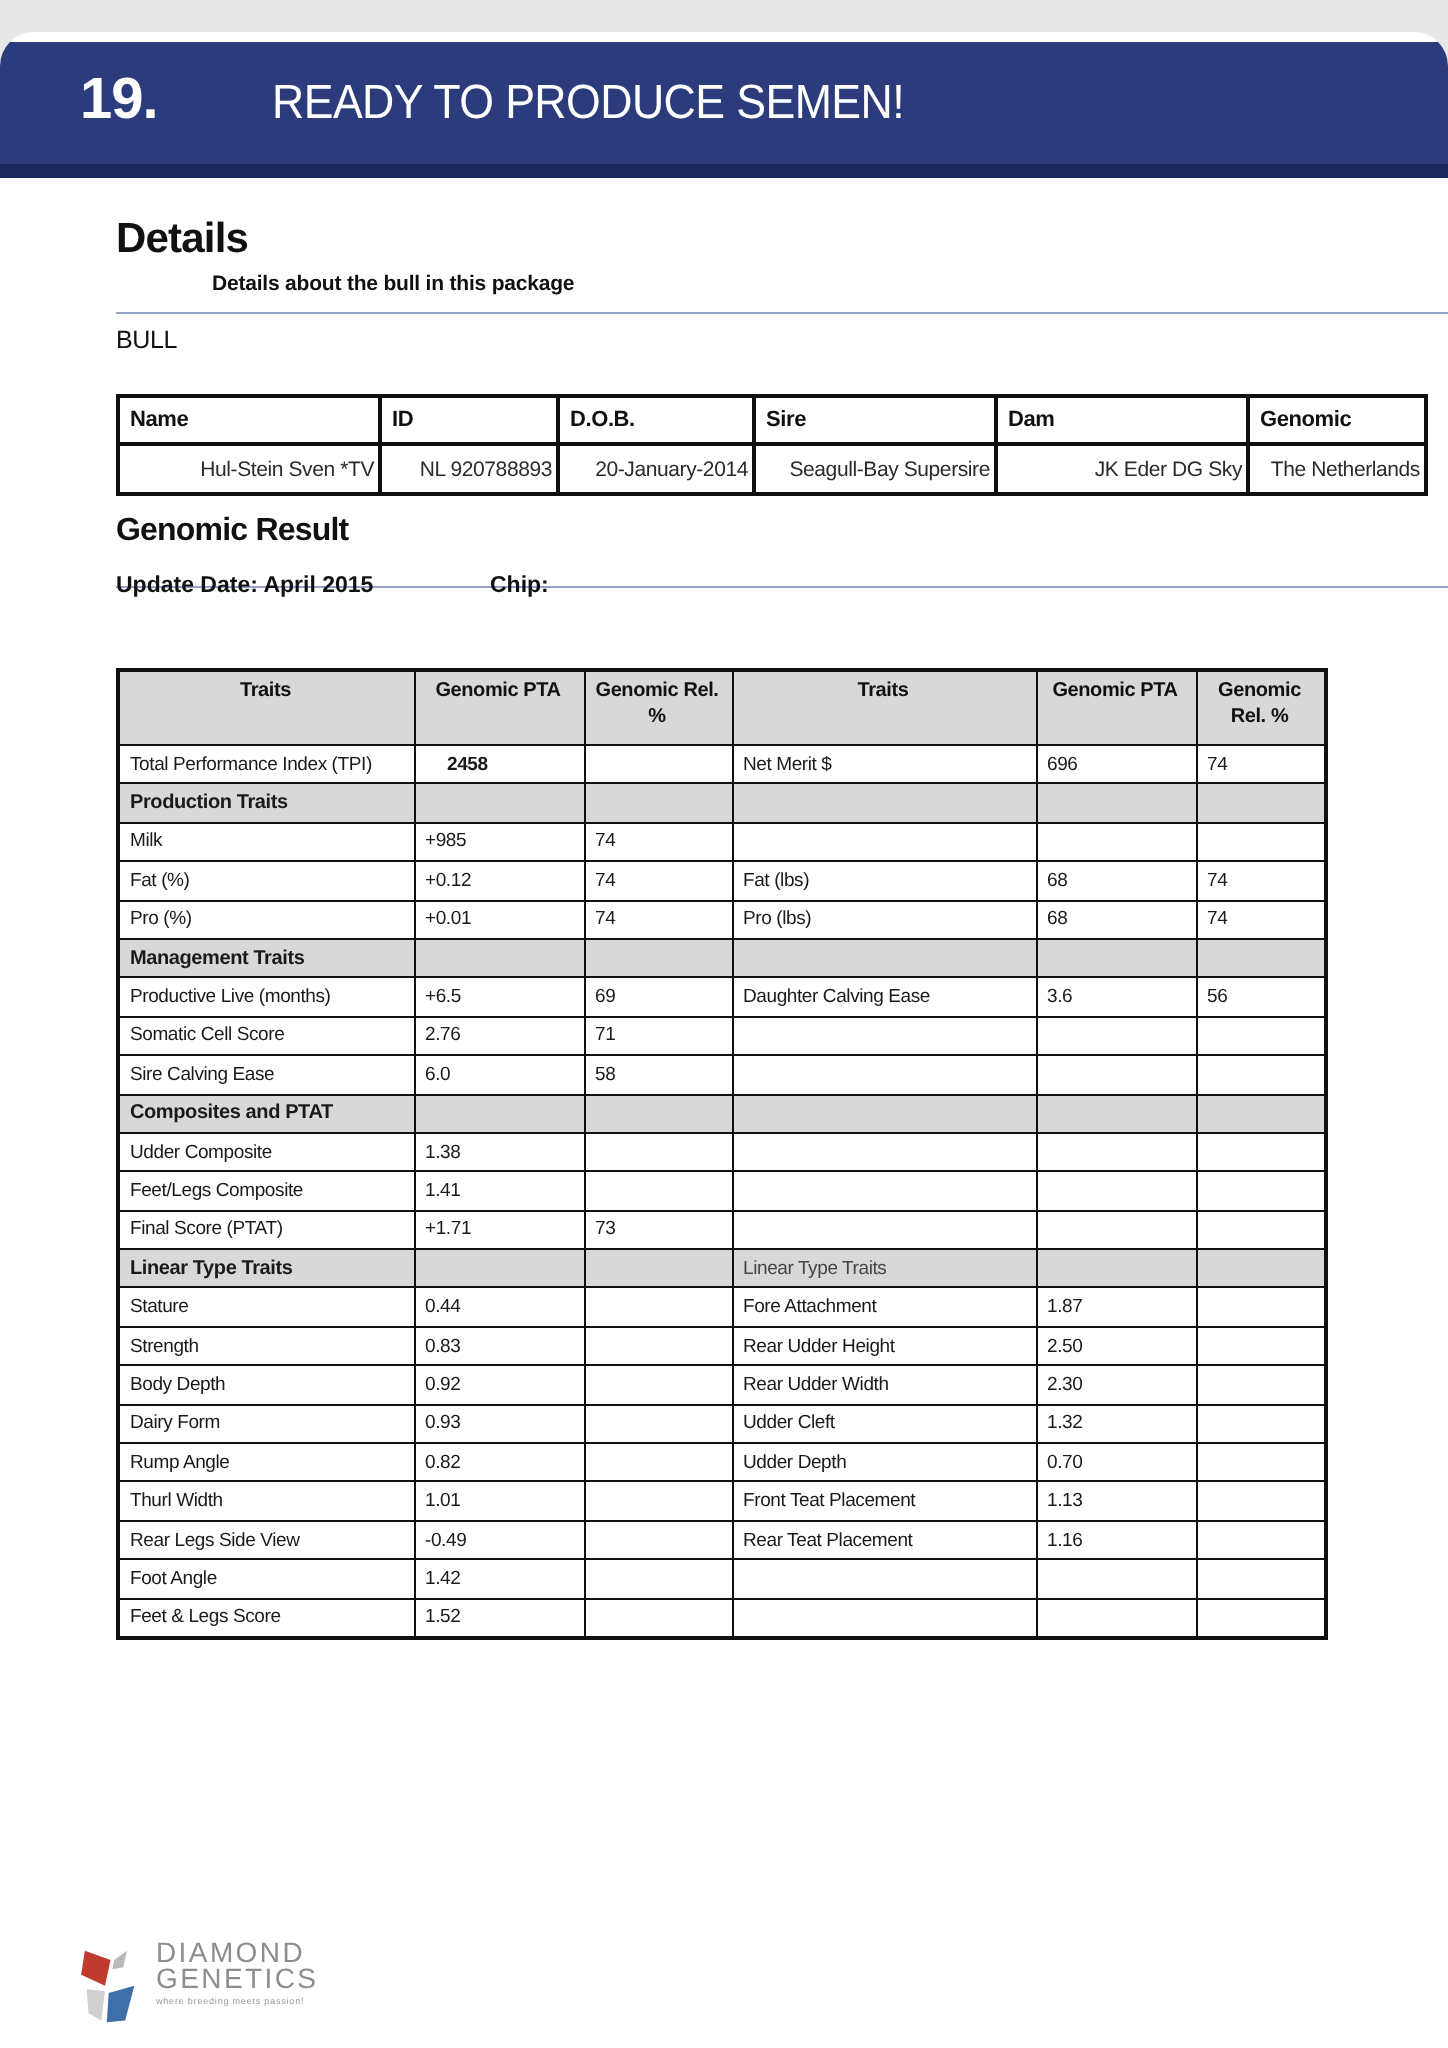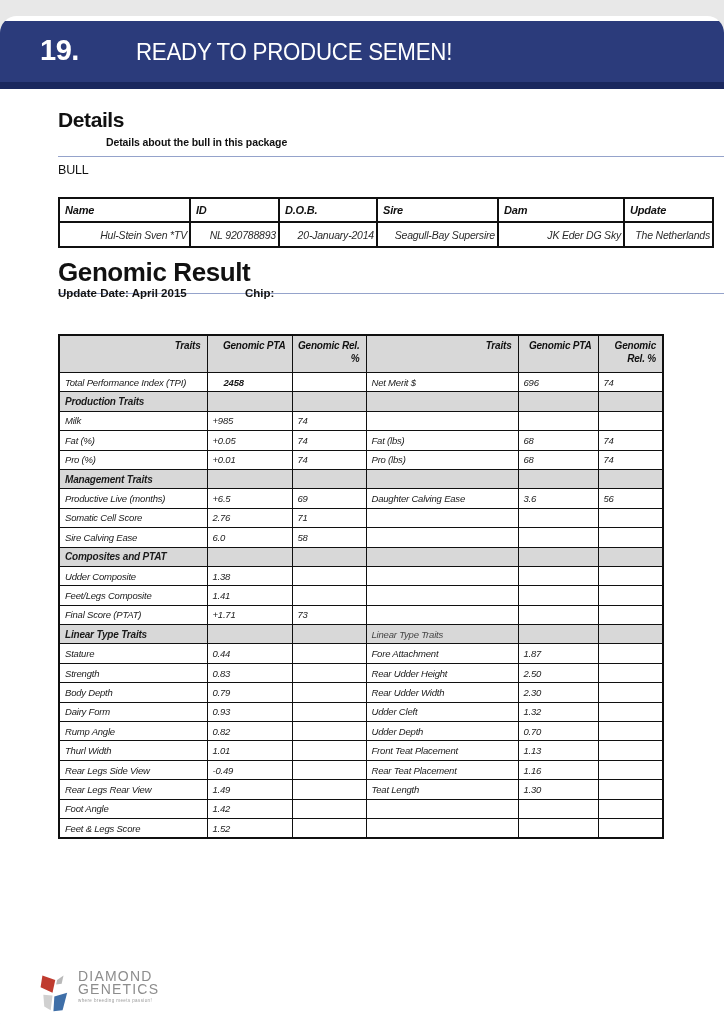--- a/index.html
+++ b/index.html
@@ -15,34 +15,34 @@
   .pagenum{position:absolute;left:40px;top:13px;font-size:29px;font-weight:bold;color:#fff;letter-spacing:-0.5px;}
   .pagetitle{position:absolute;left:136px;top:17px;font-size:24px;color:#fff;letter-spacing:-0.3px;
     transform:scaleX(.93);transform-origin:left center;white-space:nowrap;}
   
   .h-details{position:absolute;left:58px;top:92px;margin:0;font-size:21px;font-weight:bold;letter-spacing:-0.4px;}
   .sub-details{position:absolute;left:58px;top:120px;font-size:10.5px;font-weight:bold;letter-spacing:-0.1px;padding-left:48px;}
   .rule{position:absolute;left:58px;height:1px;background:var(--rule_blue,#95a3cb);}
   .rule-1{top:140px;width:666px;}
   .rule-2{top:277px;width:666px;}
   .bull-label{position:absolute;left:58px;top:147px;font-size:12.5px;letter-spacing:-0.2px;}
-  .h-genomic{position:absolute;left:58px;top:241px;margin:0;font-size:26px;font-weight:bold;letter-spacing:-0.4px;}
+  .h-genomic{position:absolute;left:58px;top:241px;margin:0;font-size:16px;font-weight:bold;letter-spacing:-0.4px;}
   .update-line{position:absolute;left:58px;top:271px;width:500px;font-size:11.5px;font-weight:bold;}
   .update-line .chip{position:absolute;left:187px;top:0;}
   
-  table{border-collapse:collapse;table-layout:fixed;font-style:italic;}
+  table{border-collapse:collapse;table-layout:fixed;}
   .bull-table{position:absolute;left:58px;top:181px;width:654px;border:2px solid #101010;}
   .bull-table th{height:22px;border:2px solid #101010;font-size:11px;font-weight:bold;text-align:left;
     padding:0 2px 0 5px;white-space:nowrap;overflow:hidden;background:#fff;letter-spacing:-0.2px;}
   .bull-table td{height:23px;border:2px solid #101010;font-size:10.5px;color:#2b2b2b;text-align:right;
     padding:0 2px 0 5px;white-space:nowrap;overflow:hidden;letter-spacing:-0.2px;}
   
   .gen-table{position:absolute;left:58px;top:318px;width:604px;border:2px solid #101010;}
   .gen-table th{background:var(--section_gray,#d8d8d8);border:1.5px solid #101010;font-size:10px;font-weight:bold;
-    text-align:right;vertical-align:top;padding:3px 6px 0 5px;height:33px;letter-spacing:-0.2px;line-height:1.3;}
+    text-align:center;vertical-align:top;padding:3px 6px 0 5px;height:33px;letter-spacing:-0.2px;line-height:1.3;}
   .gen-table td{border:1.5px solid #101010;height:18.4px;font-size:9.5px;color:#1a1a1a;text-align:left;
     padding:0 2px 0 5px;white-space:nowrap;overflow:hidden;letter-spacing:-0.2px;}
   .gen-table tr.section td{background:var(--section_gray,#d8d8d8);}
   .gen-table td.sec-label{font-weight:bold;font-size:10px;}
   .gen-table td.sec-label-right{color:#454545;}
   .gen-table td.bold{font-weight:bold;padding-left:16px;}
   
   .logo{position:absolute;left:40px;top:951px;width:180px;height:50px;}
   .logo-mark{position:absolute;left:0;top:2px;width:36px;height:44px;}
   .logo-text{position:absolute;left:38px;top:3px;color:var(--logo_gray,#8d8d8d);}
@@ -76,21 +76,21 @@
         <col style="width:126px">
         <col style="width:89px">
     </colgroup>
     <thead>
         <tr id="bull-thead-row">
           <th>Name</th>
           <th>ID</th>
           <th>D.O.B.</th>
           <th>Sire</th>
           <th>Dam</th>
-          <th>Update</th>
+          <th>Genomic</th>
         </tr>
       </thead>
     <tbody>
         <tr id="bull-body-row">
           <td>Hul-Stein Sven *TV</td>
           <td>NL 920788893</td>
           <td>20-January-2014</td>
           <td>Seagull-Bay Supersire</td>
           <td>JK Eder DG Sky</td>
           <td>The Netherlands</td>
@@ -146,21 +146,21 @@
         <tr>
           <td>Milk</td>
           <td>+985</td>
           <td>74</td>
           <td></td>
           <td></td>
           <td></td>
         </tr>
         <tr>
           <td>Fat (%)</td>
-          <td>+0.05</td>
+          <td>+0.12</td>
           <td>74</td>
           <td>Fat (lbs)</td>
           <td>68</td>
           <td>74</td>
         </tr>
         <tr>
           <td>Pro (%)</td>
           <td>+0.01</td>
           <td>74</td>
           <td>Pro (lbs)</td>
@@ -250,21 +250,21 @@
         <tr>
           <td>Strength</td>
           <td>0.83</td>
           <td></td>
           <td>Rear Udder Height</td>
           <td>2.50</td>
           <td></td>
         </tr>
         <tr>
           <td>Body Depth</td>
-          <td>0.79</td>
+          <td>0.92</td>
           <td></td>
           <td>Rear Udder Width</td>
           <td>2.30</td>
           <td></td>
         </tr>
         <tr>
           <td>Dairy Form</td>
           <td>0.93</td>
           <td></td>
           <td>Udder Cleft</td>
@@ -286,28 +286,20 @@
           <td>Front Teat Placement</td>
           <td>1.13</td>
           <td></td>
         </tr>
         <tr>
           <td>Rear Legs Side View</td>
           <td>-0.49</td>
           <td></td>
           <td>Rear Teat Placement</td>
           <td>1.16</td>
-          <td></td>
-        </tr>
-        <tr>
-          <td>Rear Legs Rear View</td>
-          <td>1.49</td>
-          <td></td>
-          <td>Teat Length</td>
-          <td>1.30</td>
           <td></td>
         </tr>
         <tr>
           <td>Foot Angle</td>
           <td>1.42</td>
           <td></td>
           <td></td>
           <td></td>
           <td></td>
         </tr>

